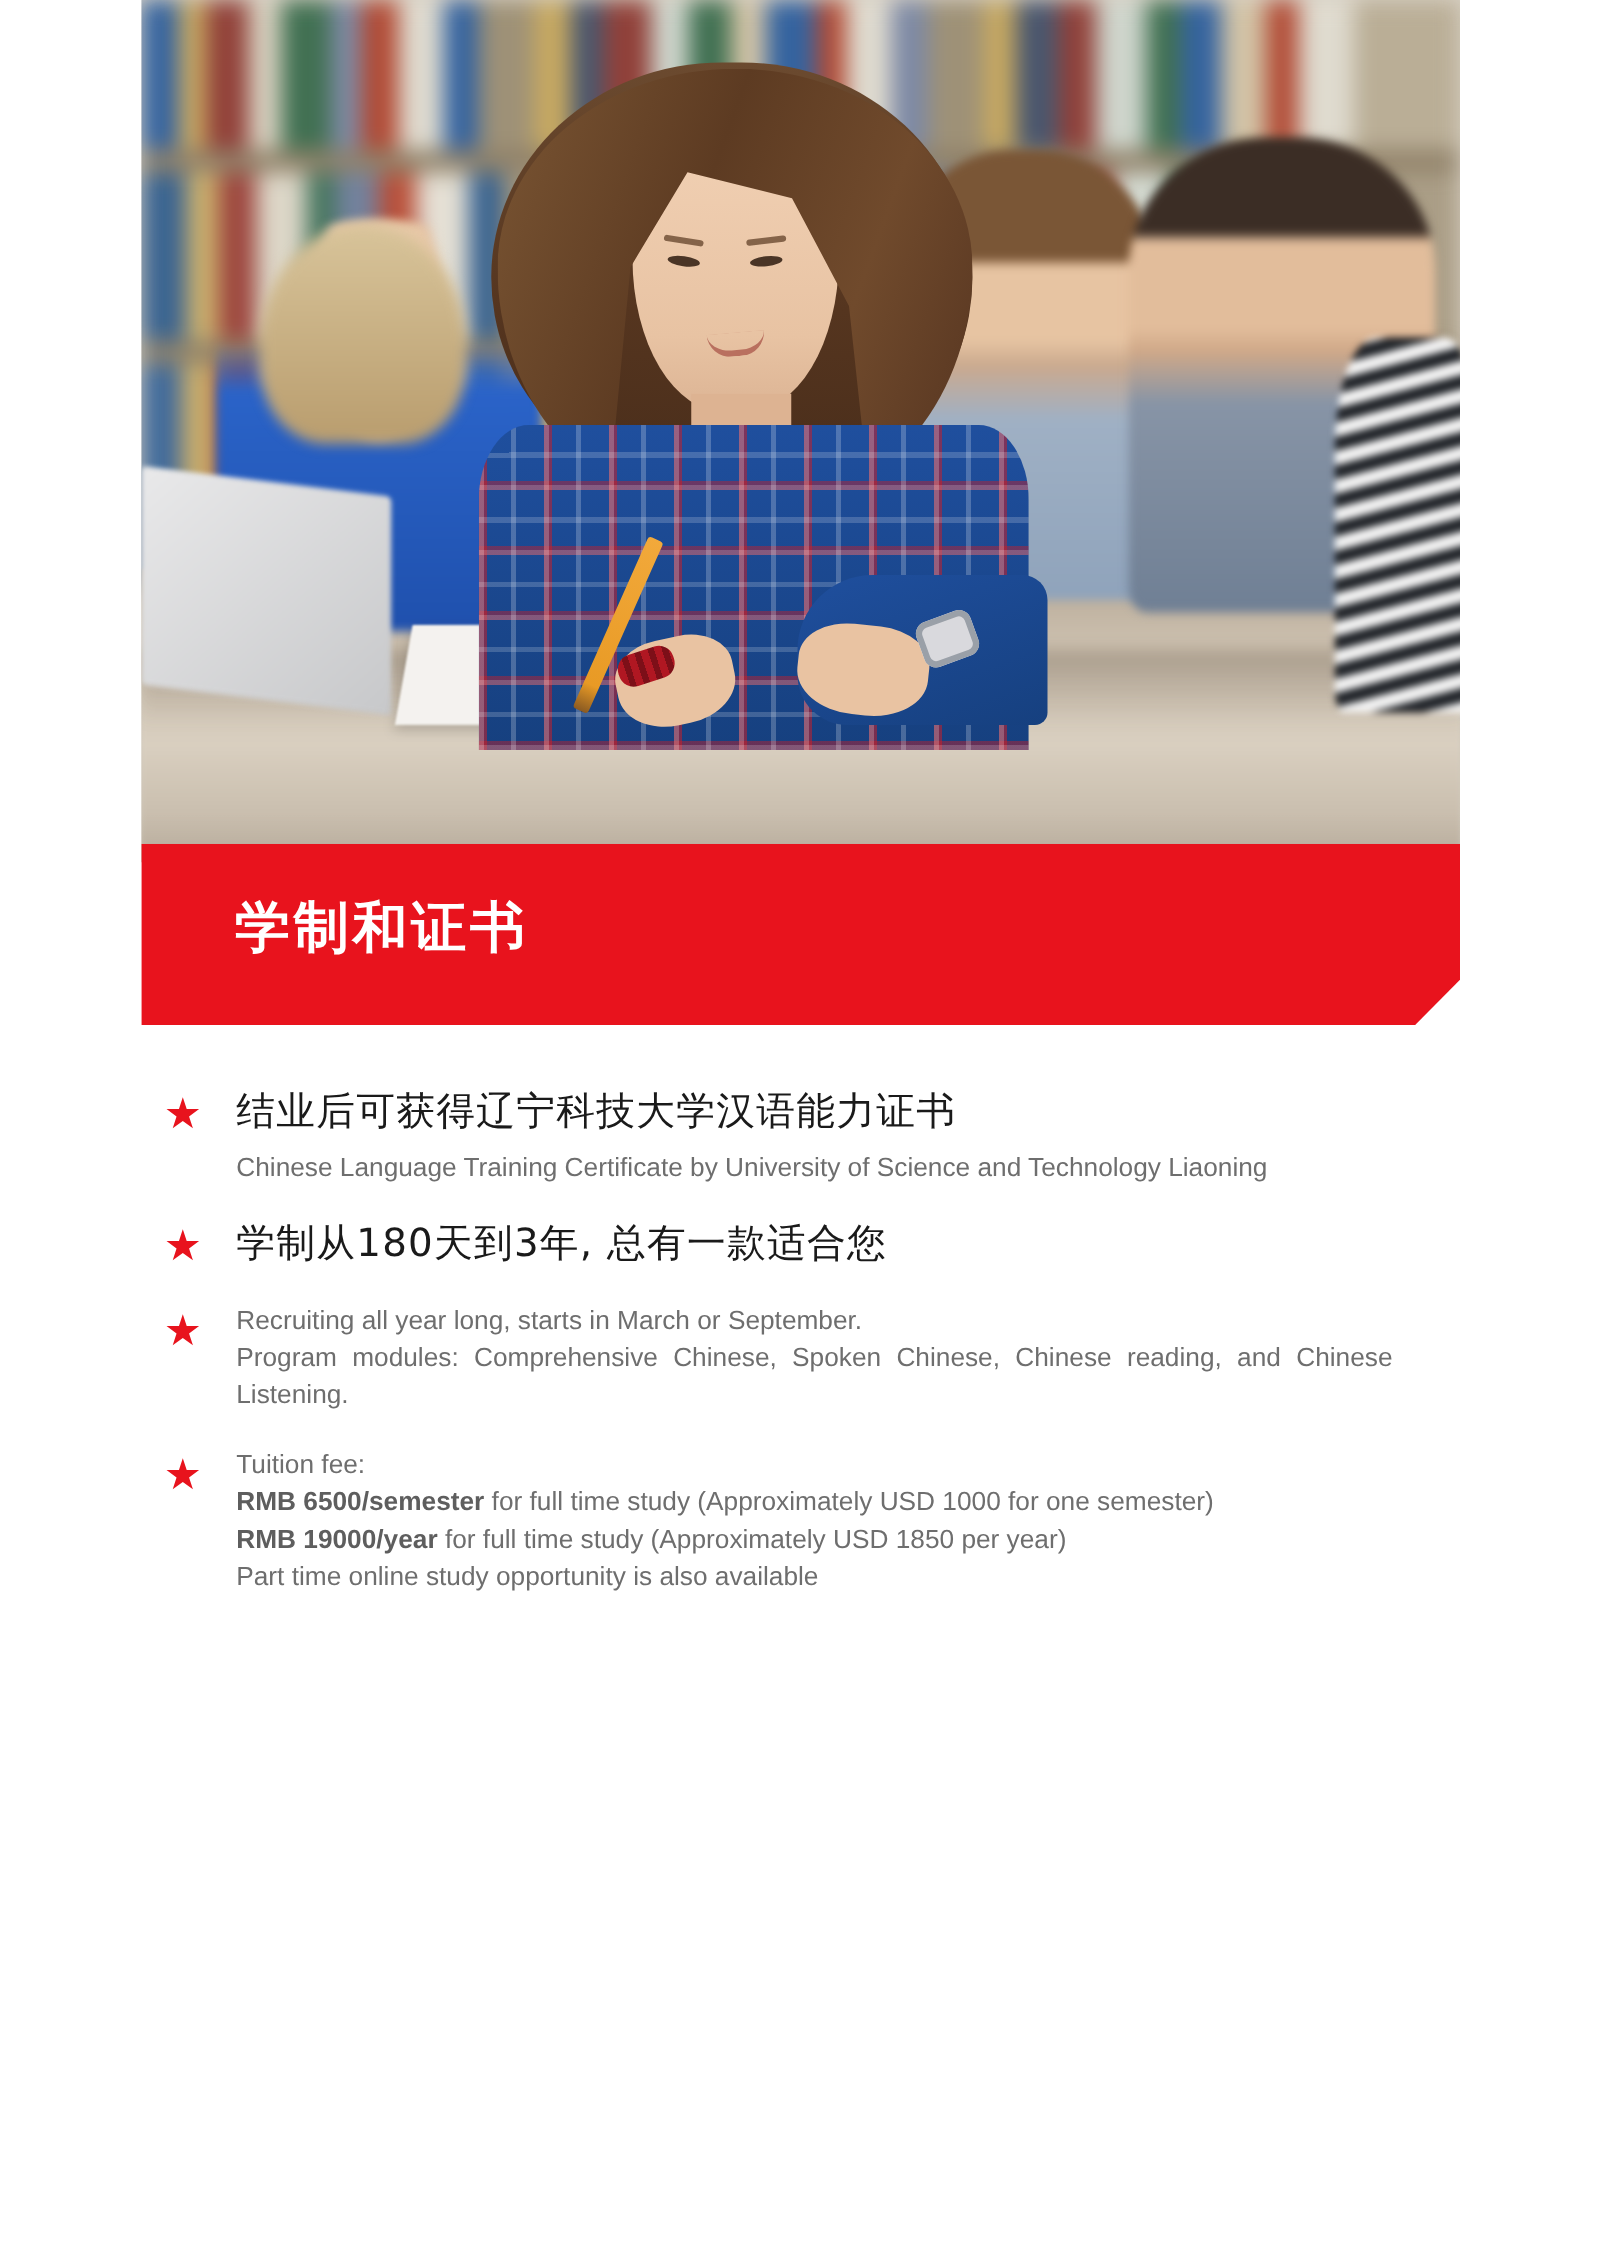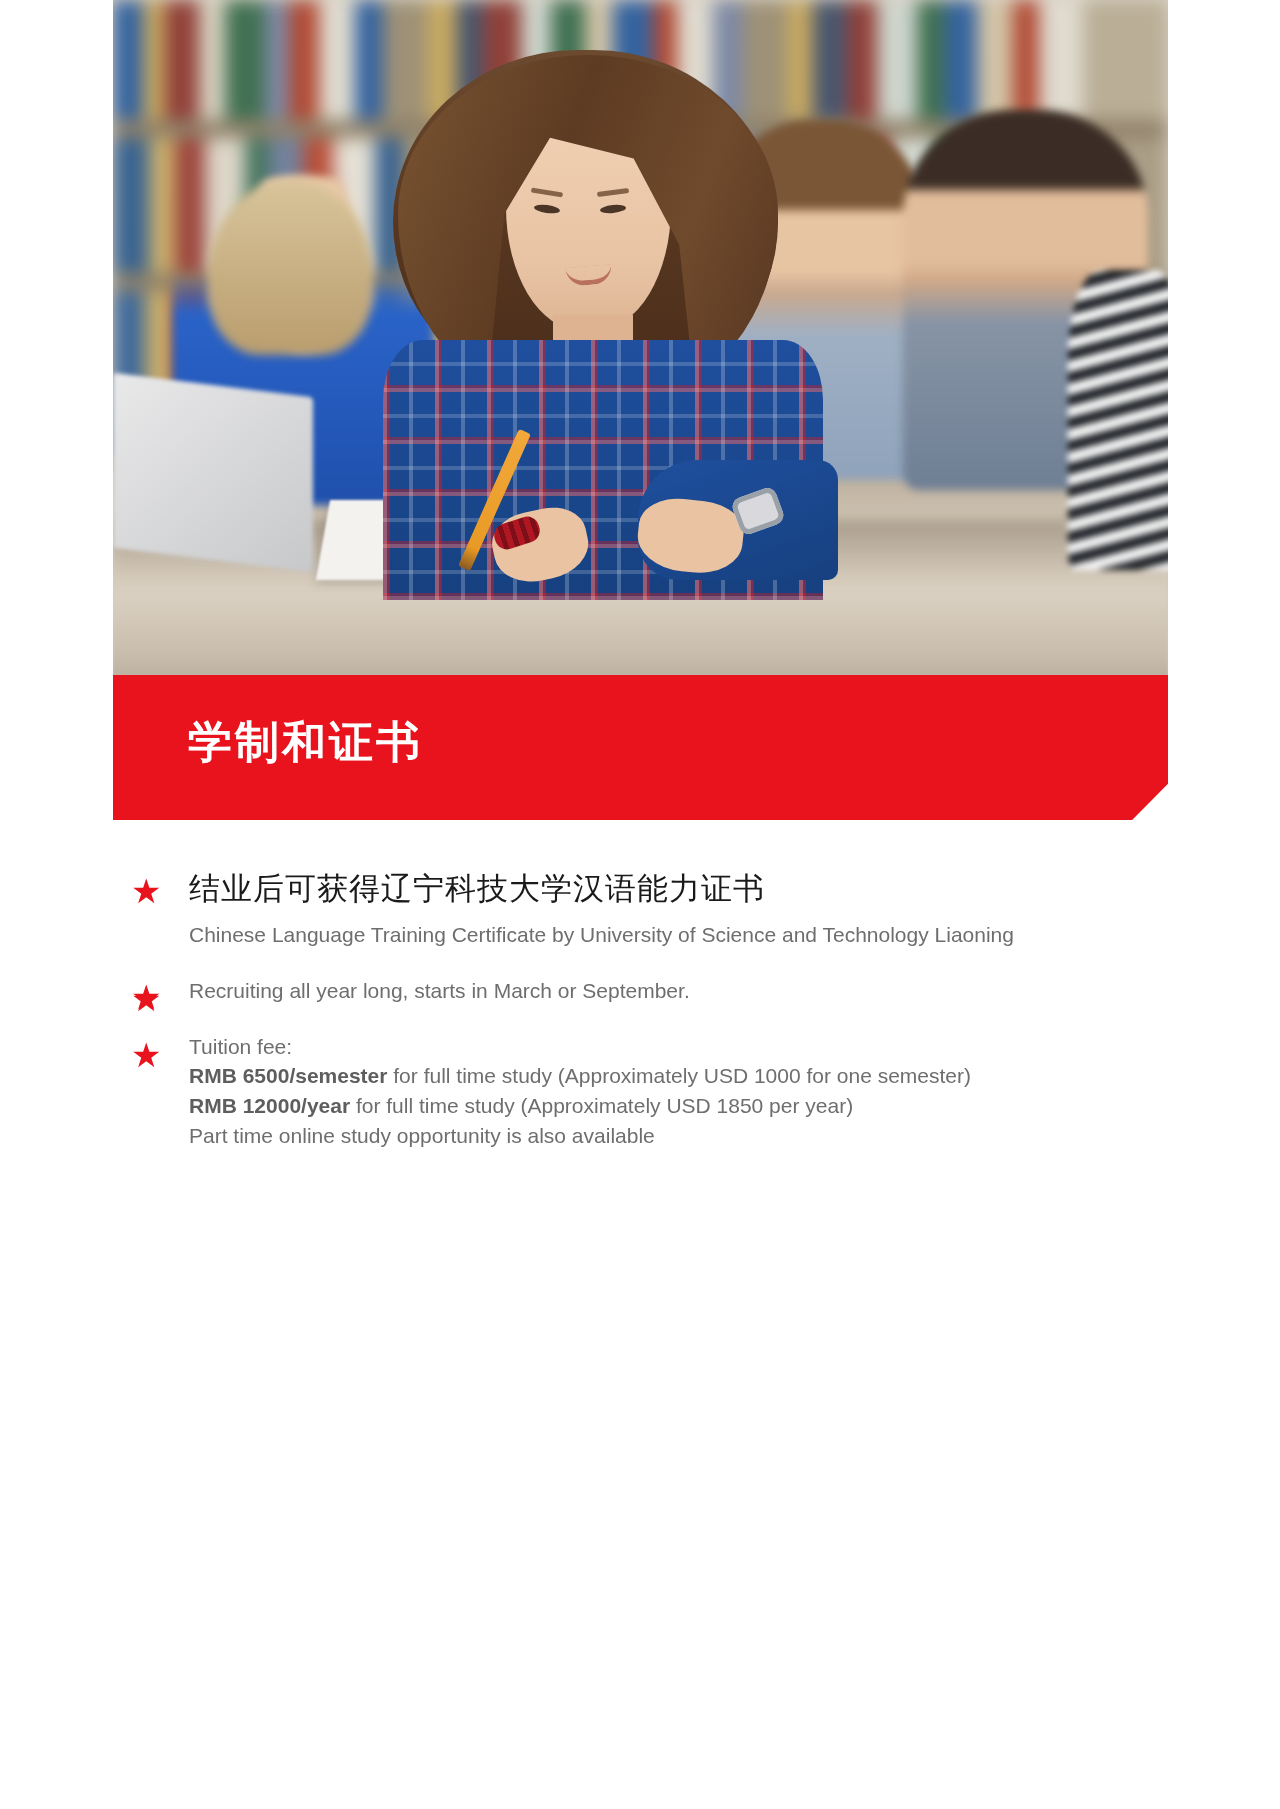--- a/index.html
+++ b/index.html
@@ -484,29 +484,31 @@
   <div class="content">
 
     <div class="item">
       <span class="star">★</span>
       <div class="cn">结业后可获得辽宁科技大学汉语能力证书</div>
       <div class="en">Chinese Language Training Certificate by University of Science and Technology Liaoning</div>
     </div>
 
     <div class="item" style="margin-bottom:26px;">
       <span class="star">★</span>
+      <div class="cn">学制从180天到3年, 总有一款适合您</div>
     </div>
 
     <div class="item" style="margin-bottom:26px;">
       <span class="star">★</span>
       <div class="en nojust">Recruiting all year long, starts in March or September.</div>
+      <div class="en">Program modules: Comprehensive Chinese, Spoken Chinese, Chinese reading, and Chinese Listening.</div>
     </div>
 
     <div class="item">
       <span class="star">★</span>
       <div class="en nojust">Tuition fee:</div>
       <div class="en"><b>RMB 6500/semester</b><span> for full time study (Approximately USD 1000 for one semester)</span></div>
-      <div class="en nojust"><b>RMB 12000/year</b><span> for full time study (Approximately USD 1850 per year)</span></div>
+      <div class="en nojust"><b>RMB 19000/year</b><span> for full time study (Approximately USD 1850 per year)</span></div>
       <div class="en nojust">Part time online study opportunity is also available</div>
     </div>
 
   </div>
 </div>
 
 </body></html>

